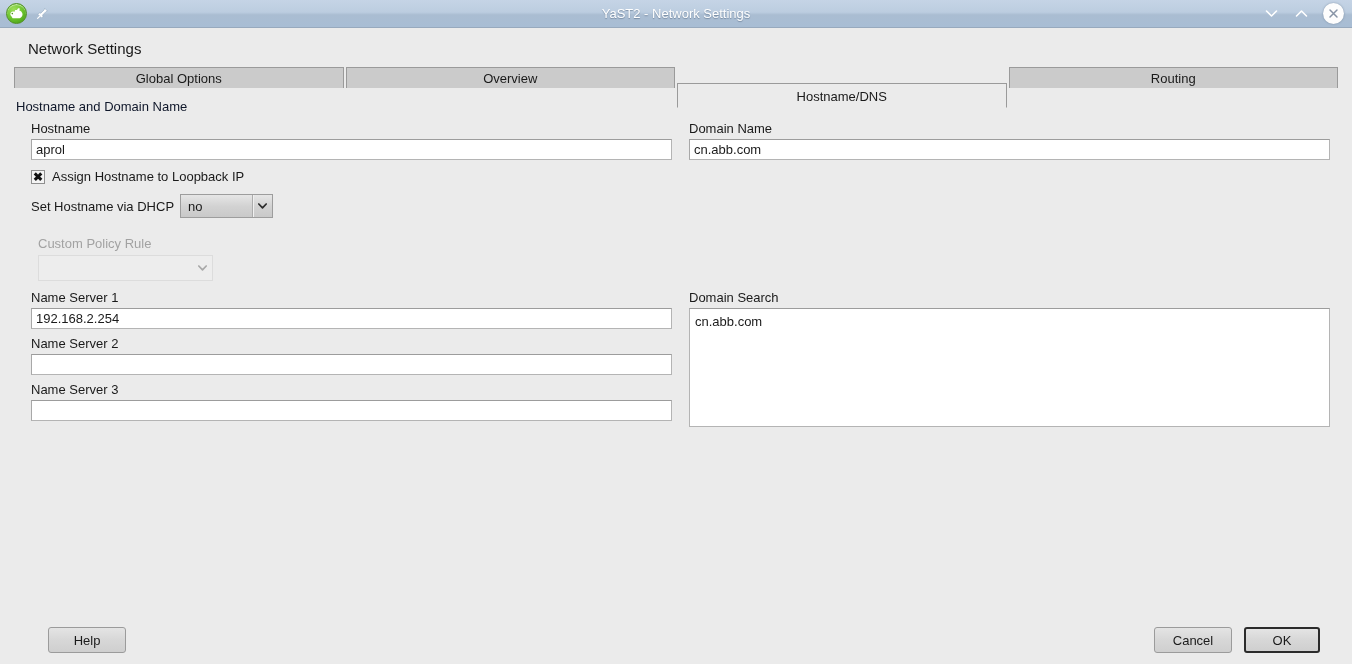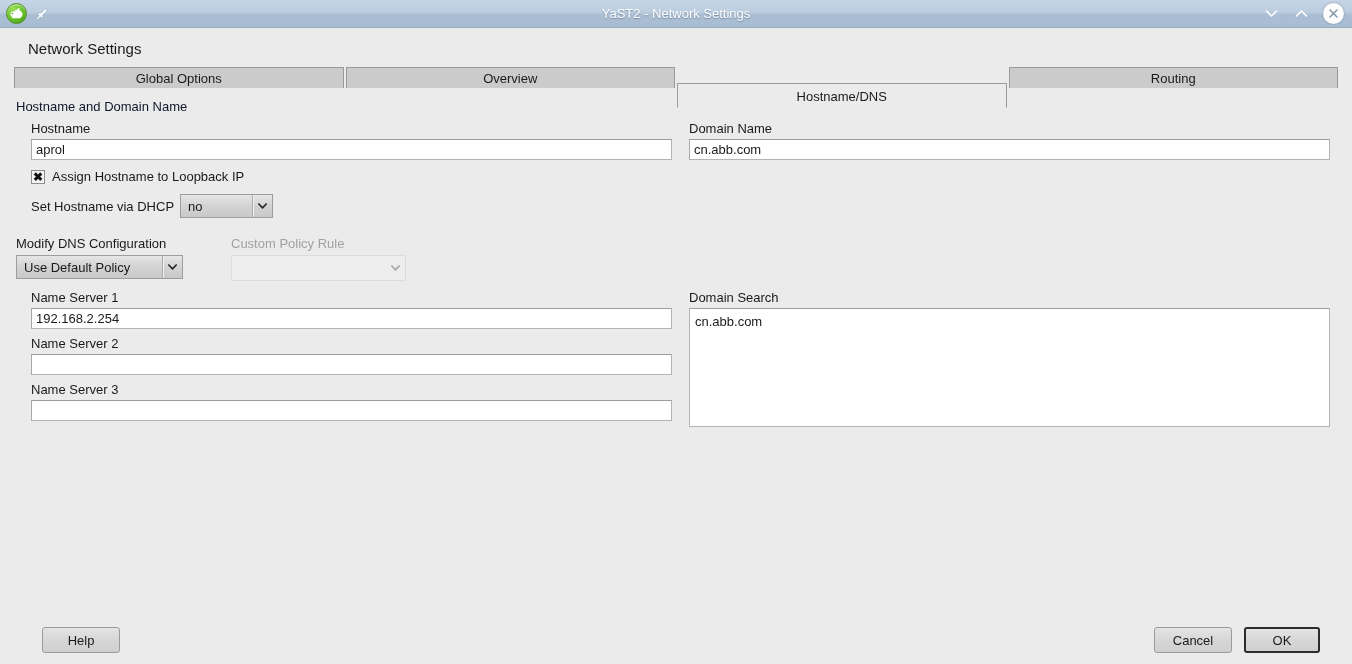--- a/index.html
+++ b/index.html
@@ -266,21 +266,21 @@
     gap: 26px;
     margin: 18px 0 0 2px;
   }
   .policy-block .p-label { font-size: 13px; margin-bottom: 4px; }
   .policy-block .p-label.dim { color: #a2a2a2; }
   .policy-block.second { margin-left: 22px; }
 
   
   .buttonbar {
     position: absolute;
-    left: 10px; right: 0;
+    left: 16px; right: 0;
     bottom: 11px;
     display: flex;
     align-items: center;
     padding: 0 32px;
     box-sizing: border-box;
   }
   .btn {
     min-width: 78px;
     height: 26px;
     box-sizing: border-box;
@@ -377,31 +377,20 @@
       </div>
     </div>
 
     <div class="col">
       <div class="field-label right-col">Domain Name</div>
       <input class="txt right" type="text" value="cn.abb.com" style="">
     </div>
   </div>
 
   <div class="policy-row">
-    <div class="policy-block">
-      <div class="p-label">Modify DNS Configuration</div>
-      <span class="combo combo-policy">
-        <span class="combo-val">Use Default Policy</span>
-        <span class="combo-arrow">
-          <svg width="9" height="6" viewBox="0 0 9 6" aria-hidden="true">
-            <path d="M0.8 1 L4.5 4.8 L8.2 1" fill="none" stroke="#2a2a2a" stroke-width="1.7" stroke-linecap="round" stroke-linejoin="round"></path>
-          </svg>
-        </span>
-      </span>
-    </div>
 
     <div class="policy-block second">
       <div class="p-label dim">Custom Policy Rule</div>
       <span class="combo combo-custom disabled">
         <span class="combo-val"></span>
         <span class="combo-arrow">
           <svg width="9" height="6" viewBox="0 0 9 6" aria-hidden="true">
             <path d="M0.8 1 L4.5 4.8 L8.2 1" fill="none" stroke="#a8a8a8" stroke-width="1.7" stroke-linecap="round" stroke-linejoin="round"></path>
           </svg>
         </span>

